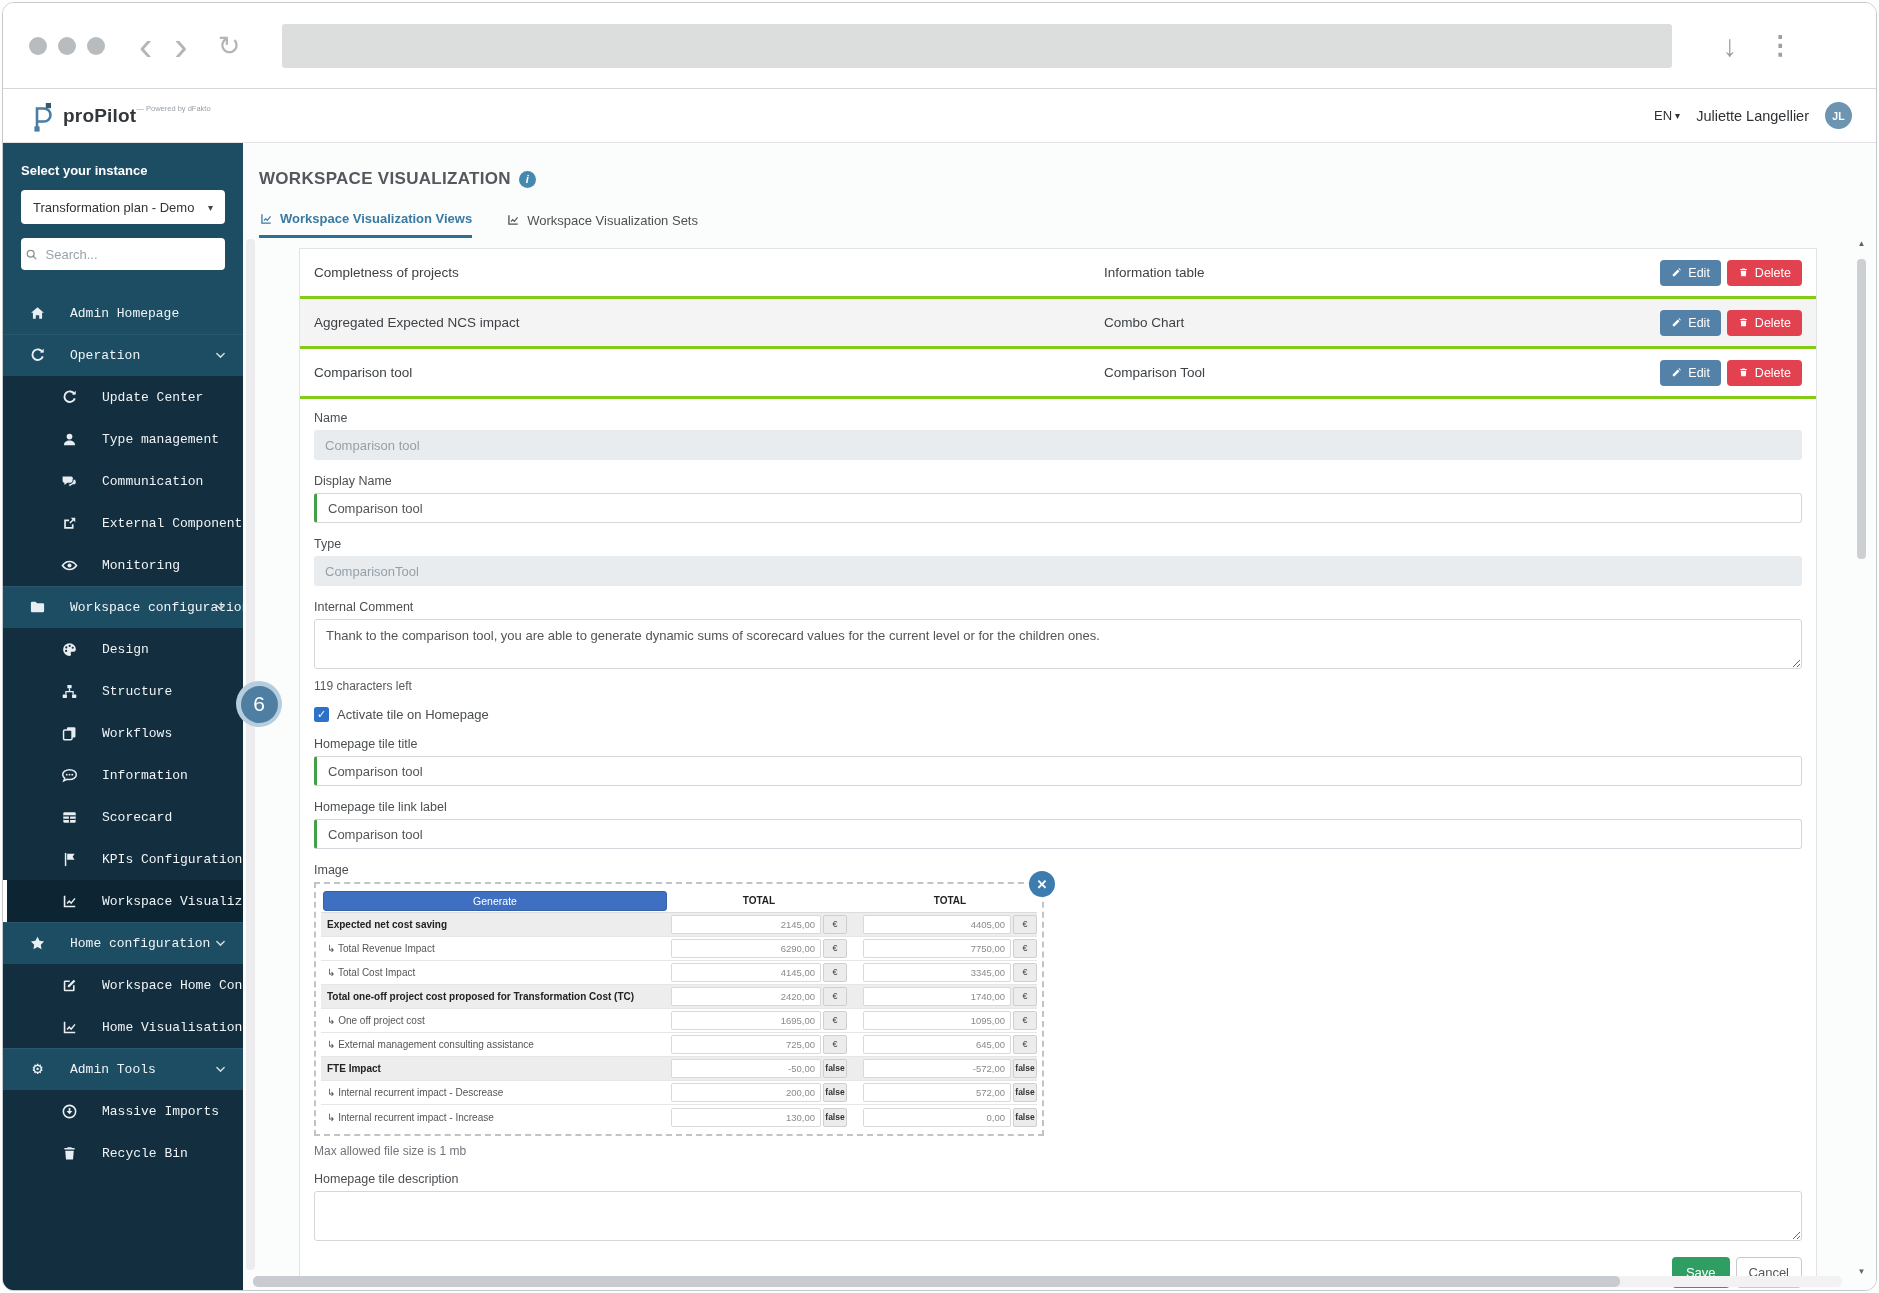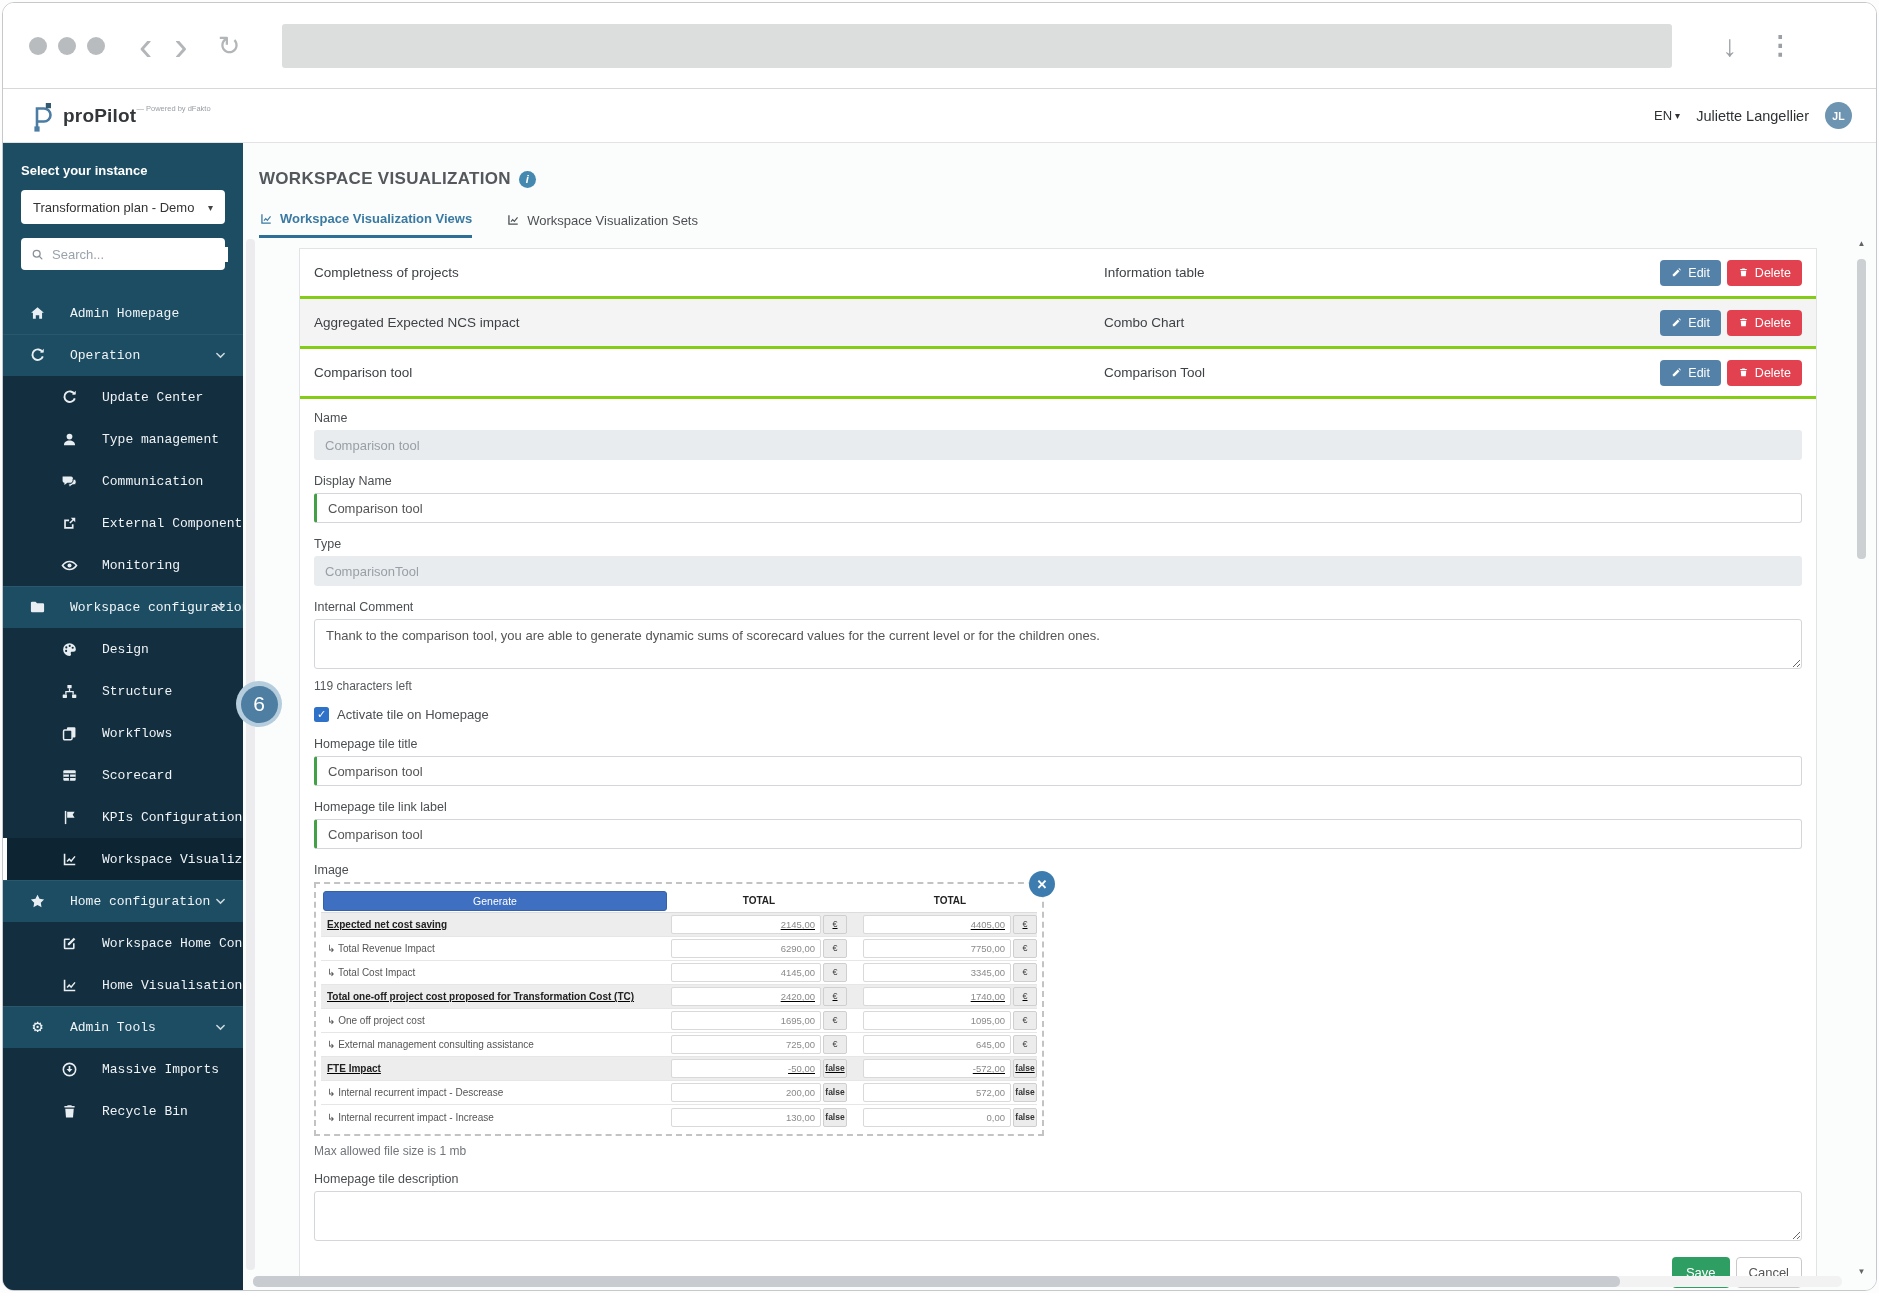--- a/index.html
+++ b/index.html
@@ -32,21 +32,21 @@
 
   
   .pagebody { position:relative; display:flex; height:1147px; }
 
   
   .sidebar { width:240px; background:#1d4d63; color:#eef3f6; display:flex; flex-direction:column; flex:none; }
   .instance { padding:20px 18px 0 18px; }
   .ilabel { font-size:13px; font-weight:bold; color:#fff; }
   .selectbox { margin-top:12px; height:34px; background:#fff; border-radius:4px; display:flex; align-items:center; padding:0 12px; color:#333; font-size:13px; cursor:pointer; }
   .selectbox .caret { margin-left:auto; color:#444; }
-  .searchbox { margin:14px 18px 0 18px; height:32px; background:#fff; border-radius:4px; display:flex; align-items:center; padding:0 10px; gap:8px; }
+  .searchbox { margin:14px 18px 0 18px; height:32px; background:#fff; border-radius:4px; display:flex; align-items:center; padding:0 10px; gap:8px;justify-content:center; }
   .searchbox input { border:none; outline:none; flex:1; font-size:13px; color:#444; font-family:"Liberation Sans",sans-serif; }
   .searchbox input::placeholder { color:#9aa3ab; }
   .nav { margin-top:22px; display:flex; flex-direction:column; }
   .nitem { position:relative; height:42px; display:flex; align-items:center; font-size:13px; color:#f0f4f7; cursor:pointer;font-family:Liberation Mono, monospace; }
   .nitem.top { padding-left:26px; background:#1d4d63; }
   .nitem.group { border-top:1px solid rgba(255,255,255,.06); }
   .nitem.sub { padding-left:58px; background:#132e3e; }
   .nitem .lbl { margin-left:24px; white-space:nowrap; }
   .nitem .chev { position:absolute; right:16px; color:#cfd9e0; }
   .nitem.active { background:#0d2533; border-left:4px solid #fff; padding-left:54px; }
@@ -86,21 +86,21 @@
   .ftextarea { width:100%; height:50px; border:1px solid #d3d7db; border-radius:3px; font-size:13px; font-family:"Liberation Sans",sans-serif; color:#555; padding:8px 11px; resize:vertical; outline:none; }
   .charsleft { font-size:12px; color:#55595c; margin-top:6px; }
   .cbrow { display:flex; align-items:center; gap:8px; margin-top:12px; height:18px; }
   .cb { width:15px; height:15px; background:#2d71c9; border-radius:2.5px; color:#fff; font-size:11px; display:flex; align-items:center; justify-content:center; cursor:pointer; }
   .cblabel { font-size:13px; color:#4b4f52; }
 
   .imagebox { position:relative; width:730px; border:2px dashed #c3c3c3; background:#fff; padding:5px; margin-top:2px; }
   .closebtn { position:absolute; top:-13px; right:-13px; width:26px; height:26px; border-radius:50%; background:#3d7cae; color:#fff; font-size:13px; font-weight:bold; display:flex; align-items:center; justify-content:center; cursor:pointer; box-shadow:0 0 0 1px rgba(255,255,255,.6); }
   .prow { display:grid; grid-template-columns:348px 150px 24px 12px 148px 24px; column-gap:2px; align-items:center; height:24px; border-bottom:1px solid #e6e6e6; }
   .prow:last-child { border-bottom:none; }
-  .prow.parent { background:#ededed;text-decoration:underline; }
+  .prow.parent { background:#ededed; }
   .prow.parent .plabel { font-weight:bold; color:#222; }
   .phead { border-bottom:1px solid #dcdcdc; background:#fff; }
   .pgen { padding:1px 2px; }
   .genbtn { width:100%; height:20px; background:#3e6fc0; border:1px solid #3461a8; border-radius:3px; color:#fff; font-size:10.5px; font-family:"Liberation Sans",sans-serif; }
   .ptot { text-align:center; font-size:10px; font-weight:bold; color:#222; }
   .ptot.t1 { grid-column:2/4; }
   .ptot.t2 { grid-column:5/7; }
   .plabel { font-size:10px; color:#555; padding-left:6px; white-space:nowrap; overflow:hidden; }
   .pval { height:19px; background:#fff; border:1px solid #d9d9d9; border-radius:2px; font-size:9.5px; color:#8a8a8a; text-align:right; padding:3px 5px 0 0; }
   .punit { height:19px; background:#ececec; border:1px solid #cfcfcf; border-radius:2px; font-size:9px; color:#444; text-align:center; padding-top:3px; }
@@ -336,20 +336,26 @@
           <svg class="ic">
               <use href="#i-sitemap"></use>
             </svg>
           <span class="lbl">Structure</span>
         </div>
         <div class="nitem sub">
           <svg class="ic">
               <use href="#i-pages"></use>
             </svg>
           <span class="lbl">Workflows</span>
+        </div>
+        <div class="nitem sub">
+          <svg class="ic">
+              <use href="#i-comment"></use>
+            </svg>
+          <span class="lbl">Information</span>
         </div>
         <div class="nitem sub">
           <svg class="ic">
               <use href="#i-grid"></use>
             </svg>
           <span class="lbl">Scorecard</span>
         </div>
         <div class="nitem sub">
           <svg class="ic">
               <use href="#i-flag"></use>

